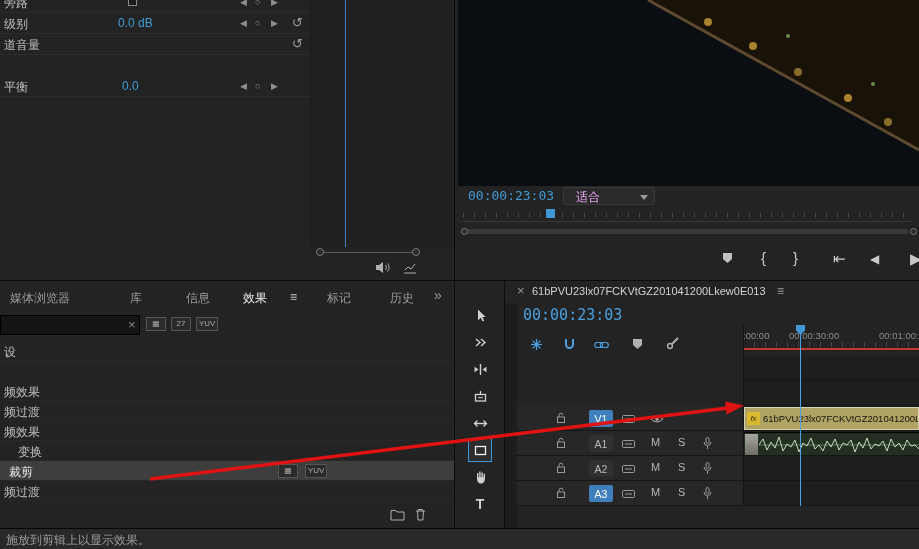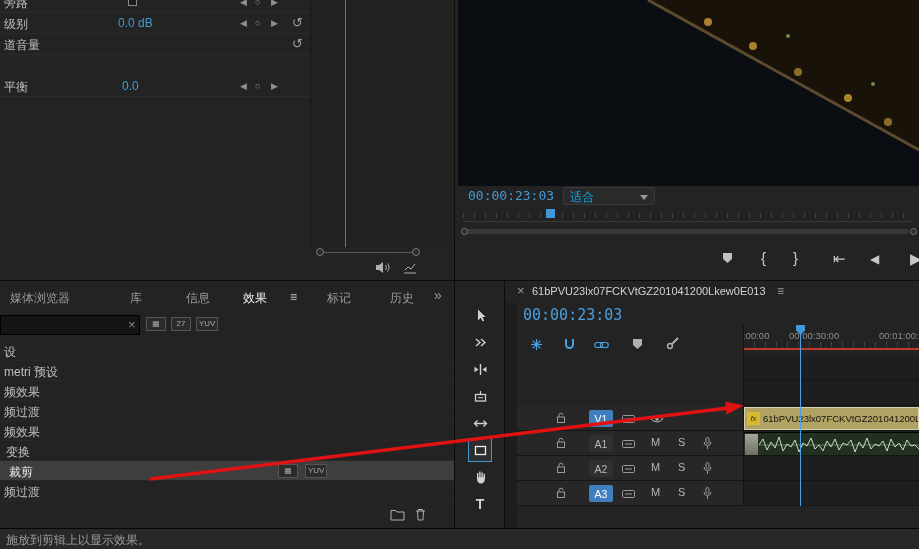--- a/index.html
+++ b/index.html
@@ -106,21 +106,21 @@
         <circle cx="295" cy="46" r="4" fill="#a9812f"></circle>
         <circle cx="340" cy="72" r="4" fill="#8d6c2a"></circle>
         <circle cx="390" cy="98" r="4" fill="#a9812f"></circle>
         <circle cx="430" cy="122" r="4" fill="#8d6c2a"></circle>
         <circle cx="330" cy="36" r="2" fill="#6f8a4a"></circle>
         <circle cx="415" cy="84" r="2" fill="#6f8a4a"></circle>
       </svg>
     </div>
     <span class="txt mono blue" style="left:13px;top:188px;font-size:13px">00:00:23:03</span>
     <div class="abs" style="left:108px;top:187px;width:92px;height:18px;background:#2a2a2a;border:1px solid #3a3a3a;border-radius:2px">
-      <span class="txt" style="left:6px;top:1px;color:#0ea5e9">适合</span>
+      <span class="txt" style="left:12px;top:1px;color:#f0abfc">适合</span>
       <div class="abs" style="right:6px;top:7px;width:0;height:0;border-left:4px solid transparent;border-right:4px solid transparent;border-top:5px solid #9a9a9a"></div>
     </div>
 
     <div class="ticks" style="left:8px;right:8px;top:213px"></div>
     <div class="abs" style="left:8px;right:8px;top:221px;height:1px;background:#3a3a3a"></div>
     <div class="abs" style="left:91px;top:209px;width:9px;height:9px;background:#3f97d6"></div>
 
     <div class="abs" style="left:10px;right:10px;top:229px;height:5px;background:#383838;border-radius:3px"></div>
     <div class="abs" style="left:6px;top:228px;width:7px;height:7px;border:1px solid #7a7a7a;border-radius:50%;background:#2b2b2b"></div>
     <div class="abs" style="right:2px;top:228px;width:7px;height:7px;border:1px solid #7a7a7a;border-radius:50%;background:#2b2b2b"></div>
@@ -150,34 +150,31 @@
 
     <input style="position: absolute; left: 0px; top: 34px; width: 140px; height: 20px; background: rgb(20, 20, 20); border: 1px solid rgb(0, 0, 0); color: rgb(221, 221, 221); padding: 0px 16px 0px 6px; font-size: 11px;" value="">
     <span class="txt" style="left:128px;top:36px;color:#8a8a8a;font-size:13px">×</span>
     <span class="chip" style="left:146px;top:36px">▦</span>
     <span class="chip" style="left:171px;top:36px">27</span>
     <span class="chip" style="left:196px;top:36px">YUV</span>
 
     <div class="fx-row" style="top:60px">
         <span class="lbl">设</span>
       </div>
-    <div class="fx-row" style="top:80px">
-        <span class="lbl">metri 预设</span>
-      </div>
     <div class="fx-row" style="top:100px">
         <span class="lbl">频效果</span>
       </div>
     <div class="fx-row" style="top:120px">
         <span class="lbl">频过渡</span>
       </div>
     <div class="fx-row" style="top:140px">
         <span class="lbl">频效果</span>
       </div>
     <div class="fx-row" style="top:160px">
-        <span class="lbl" style="left:6px">变换</span>
+        <span class="lbl" style="left:18px">变换</span>
       </div>
     <div class="fx-row sel" style="top:180px">
       <span class="lbl" style="left:9px">裁剪</span>
       <span class="chip" style="left:278px;top:3px">▦</span>
       <span class="chip" style="left:305px;top:3px">YUV</span>
     </div>
     <div class="fx-row" style="top:200px">
         <span class="lbl">频过渡</span>
       </div>
 

